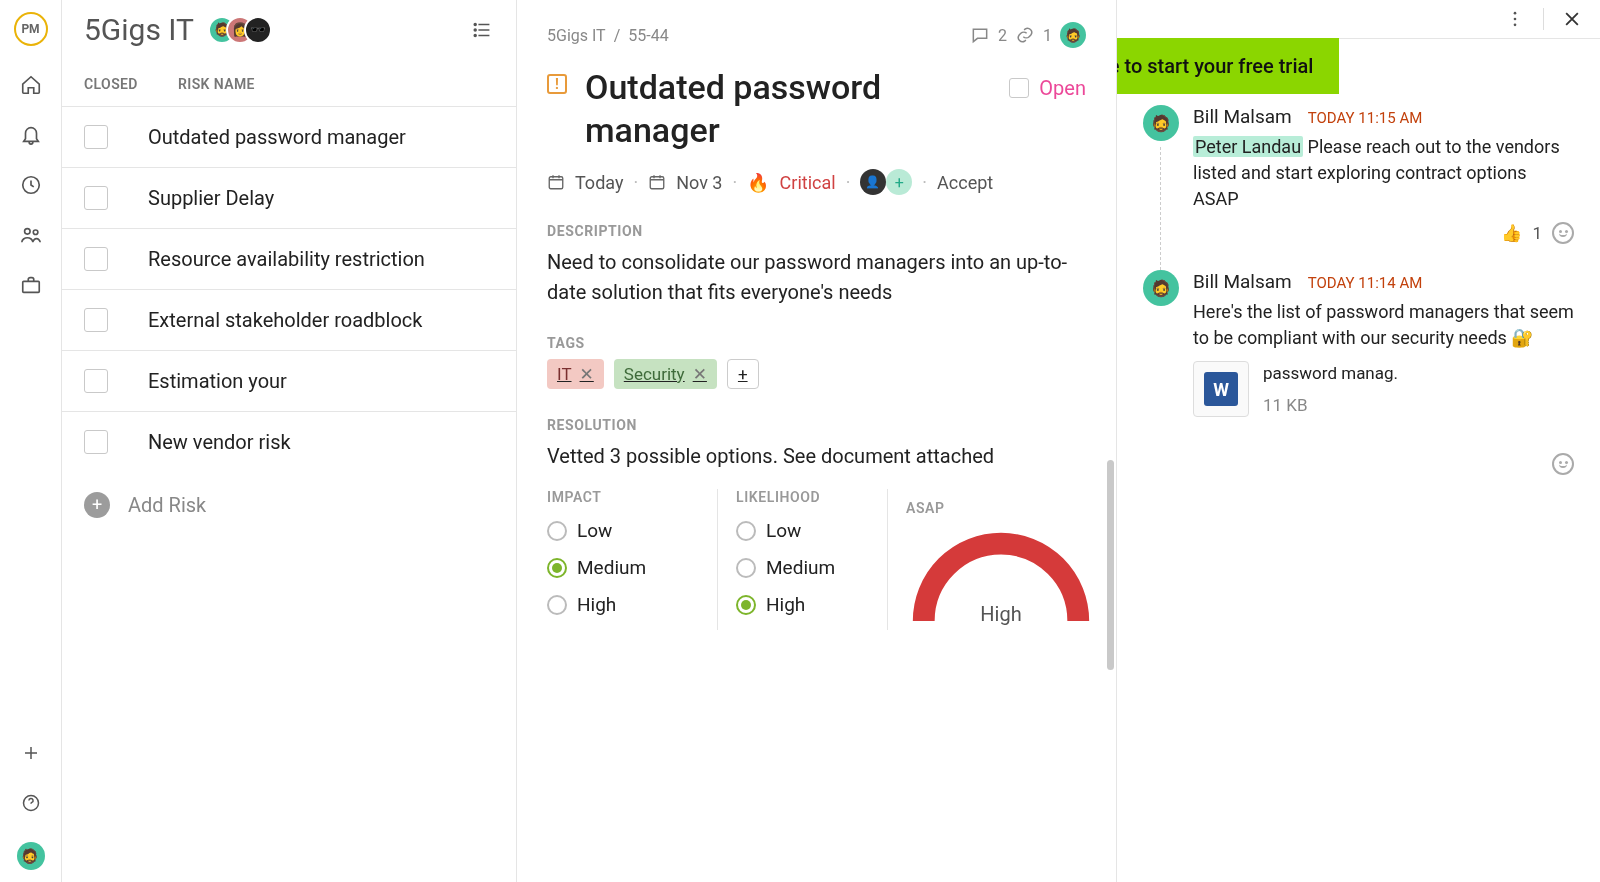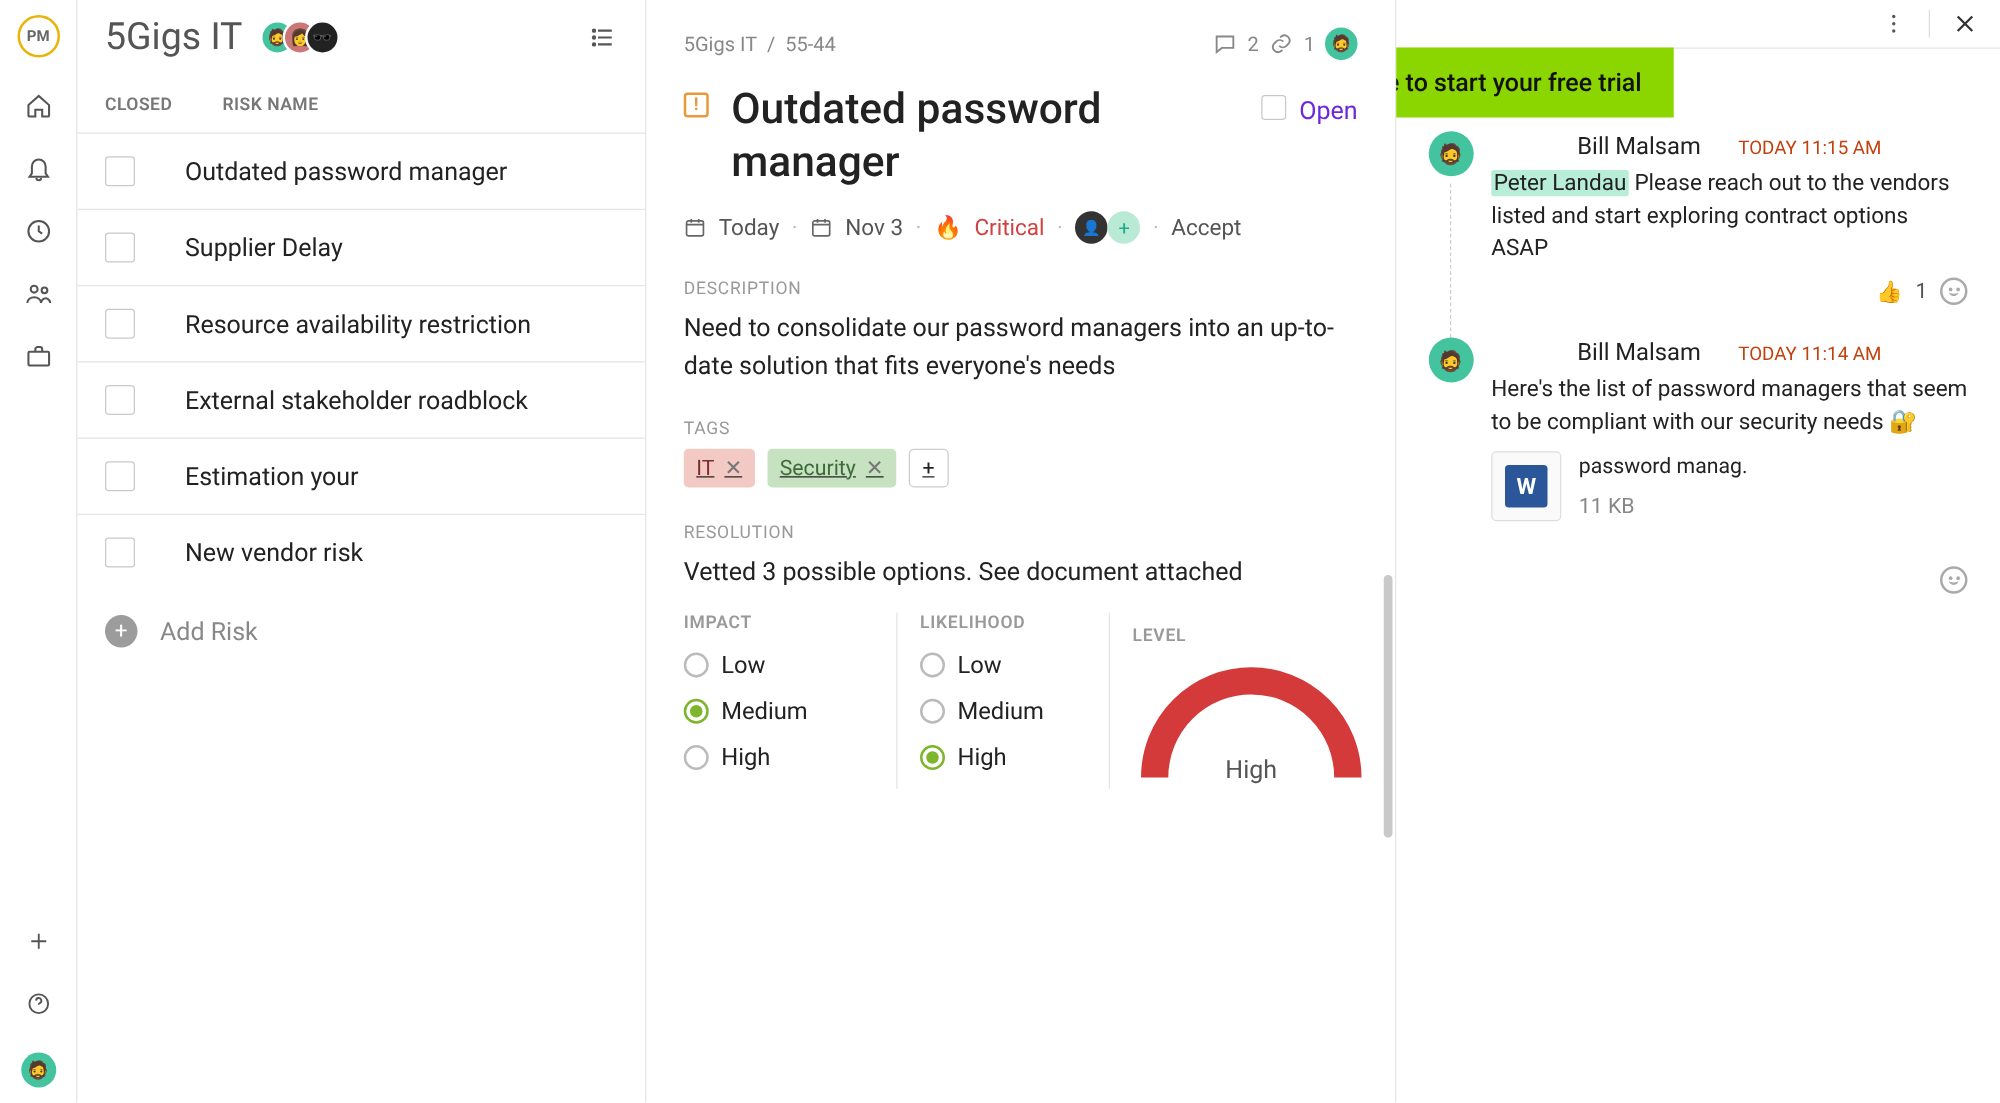--- a/index.html
+++ b/index.html
@@ -47,30 +47,30 @@
 
   
   .mid{position:relative;display:flex;flex-direction:column;}
   .mid-inner{padding:22px 30px 10px;overflow-y:auto;}
   .crumb{font-size:16px;color:#888;display:flex;align-items:center;gap:8px;}
   .crumb .stats{margin-left:auto;display:flex;align-items:center;gap:8px;color:#888;font-size:16px;}
   .mini-av{width:26px;height:26px;border-radius:50%;background:var(--avatar-green);display:inline-flex;align-items:center;justify-content:center;font-size:13px;}
   .title-line{display:flex;align-items:flex-start;gap:18px;margin-top:18px;}
   .warn-box{width:20px;height:20px;border:2px solid #e89a3a;color:#e89a3a;display:flex;align-items:center;justify-content:center;font-size:14px;font-weight:700;border-radius:3px;margin-top:8px;flex:0 0 20px;}
   .title-line h2{font-size:34px;margin:0;font-weight:500;line-height:1.25;flex:1;}
-  .open-box{display:flex;align-items:flex-start;gap:10px;font-size:20px;color:#6d28d9;margin-top:10px;}
+  .open-box{display:flex;align-items:center;gap:10px;font-size:20px;color:#ec4899;margin-top:10px;}
   .open-box .sq{width:20px;height:20px;border:1px solid #c9c9c9;border-radius:3px;}
   .meta{display:flex;align-items:center;gap:10px;color:#555;margin-top:18px;font-size:18px;flex-wrap:wrap;}
   .meta .sep{color:#bbb;}
   .meta .crit{color:var(--crit);}
   .meta .flame{color:var(--crit);}
   .assignee{display:flex;align-items:center;gap:6px;}
   .assignee .a1{width:26px;height:26px;border-radius:50%;background:#333;display:inline-flex;align-items:center;justify-content:center;font-size:12px;color:#fff;}
   .assignee .a2{width:26px;height:26px;border-radius:50%;background:#b9ead6;color:#2a8;display:inline-flex;align-items:center;justify-content:center;font-size:16px;margin-left:-6px;}
-  .sect-label{font-size:14px;font-weight:400;letter-spacing:.6px;color:#999;margin:28px 0 8px;}
+  .sect-label{font-size:14px;font-weight:700;letter-spacing:.6px;color:#999;margin:28px 0 8px;}
   .sect-text{font-size:20px;line-height:1.5;}
   .tags{display:flex;gap:10px;margin-top:8px;text-decoration:underline;}
   .tag{display:inline-flex;align-items:center;gap:8px;padding:5px 10px;border-radius:4px;font-size:17px;}
   .tag.it{background:#f3c9c3;color:#7a2f2f;}
   .tag.sec{background:#c6e2c1;color:#3f6b3a;}
   .tag .x{color:#777;cursor:pointer;}
   .tag.add{background:#fff;border:1px solid #ccc;padding:3px 10px;cursor:pointer;}
   .scrollthumb{position:absolute;right:2px;top:460px;width:7px;height:210px;background:#c9c9c9;border-radius:4px;}
 
   .grid3{display:grid;grid-template-columns:160px 160px 1fr;gap:10px;margin-top:18px;}
@@ -88,21 +88,21 @@
 
   
   .right{padding:0;position:relative;}
   .right-top{display:flex;align-items:center;justify-content:flex-end;gap:18px;padding:8px 18px;border-bottom:1px solid var(--border);}
   .banner{position:absolute;top:38px;left:-112px;background:var(--banner);color:#111;font-size:20px;font-weight:500;padding:16px 26px;z-index:10;white-space:nowrap;}
   .comments{padding:30px 26px 10px;}
   .comments h3{font-size:14px;font-weight:600;letter-spacing:.6px;color:#999;margin:0 0 20px;}
   .comment{display:flex;gap:14px;margin-bottom:26px;position:relative;}
   .c-av{width:36px;height:36px;border-radius:50%;background:var(--avatar-green);flex:0 0 36px;display:flex;align-items:center;justify-content:center;font-size:16px;}
   .c-body{flex:1;}
-  .c-head{display:flex;align-items:baseline;gap:30px;justify-content:center;}
+  .c-head{display:flex;align-items:baseline;gap:16px;}
   .c-name{font-size:19px;}
   .c-time{font-size:15px;color:#c2410c;}
   .c-text{font-size:18px;margin-top:6px;line-height:1.45;}
   .mention{background:#b8edd8;border-radius:2px;padding:0 2px;}
   .reaction{display:flex;align-items:center;gap:10px;justify-content:flex-end;margin-top:10px;color:#555;font-size:17px;}
   .thread-line{position:absolute;left:17px;top:42px;bottom:-26px;border-left:1px dashed #ccc;}
   .attach{display:flex;align-items:center;gap:14px;margin-top:10px;}
   .word{width:56px;height:56px;border-radius:4px;border:1px solid #ddd;display:flex;align-items:center;justify-content:center;position:relative;background:#fafafa;}
   .word .w{width:34px;height:34px;background:#2b579a;color:#fff;font-weight:700;font-size:18px;display:flex;align-items:center;justify-content:center;border-radius:3px;}
   .attach-meta{font-size:17px;}
@@ -322,21 +322,21 @@
           <div class="radio">
               <span class="r"></span>
               <span>Medium</span>
             </div>
           <div class="radio">
               <span class="r on"></span>
               <span>High</span>
             </div>
         </div>
         <div class="col gauge-wrap">
-          <h4 style="align-self:flex-start">LEVEL</h4>
+          <h4 style="align-self:flex-start">ASAP</h4>
           <div class="gauge">
             <svg viewBox="0 0 200 110">
                 <path d="M15 100 A85 85 0 0 1 185 100" fill="none" stroke="#d53a3a" stroke-width="24" stroke-linecap="butt"></path>
               </svg>
             <div class="gauge-label">High</div>
           </div>
         </div>
       </div>
     </div>
     <div class="scrollthumb"></div>

